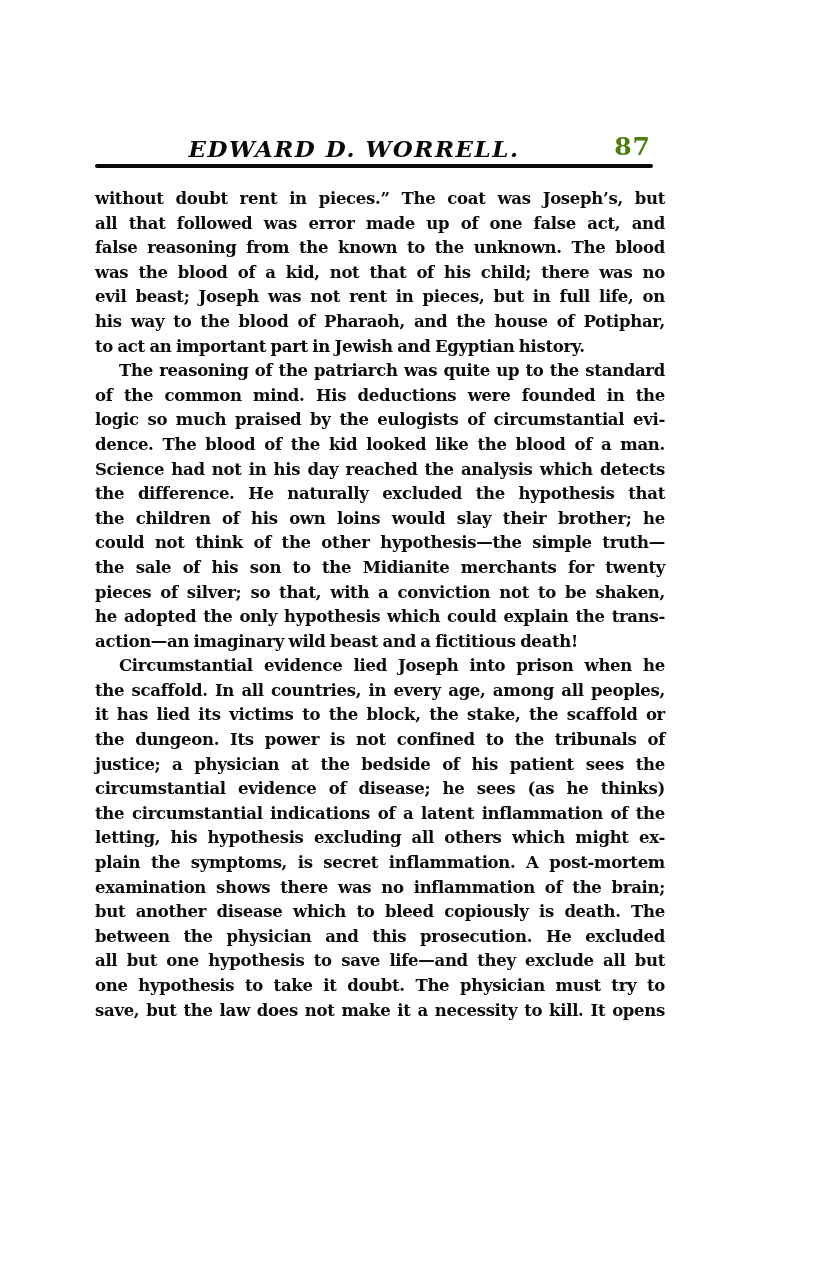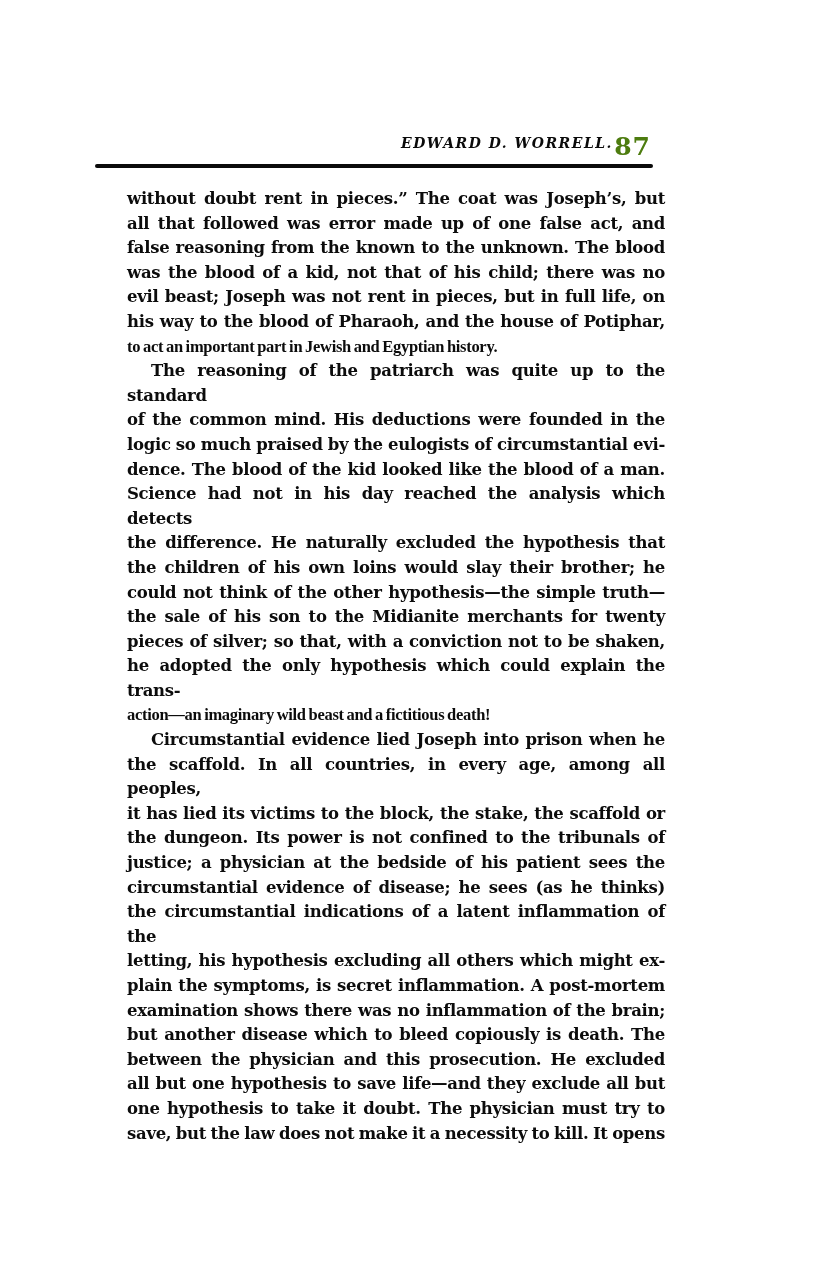--- a/index.html
+++ b/index.html
@@ -19,24 +19,24 @@
     position: absolute;
     left: 95px;
     top: 135px;
     width: 558px;
     height: 28px;
   }
   .header-title {
     position: absolute;
     left: 0;
     right: 40px;
-    text-align: right;
+    text-align: center;
     font-style: italic;
     font-weight: bold;
-    font-size: 14px;
+    font-size: 23px;
     letter-spacing: 1.5px;
     white-space: nowrap;
     color: #0a0a0a;
   }
   .folio {
     position: absolute;
     right: 2px;
     top: -3px;
     font-size: 25px;
     font-weight: bold;
@@ -60,25 +60,23 @@
     font-size: 16.5px;
     font-weight: bold;
     line-height: 24.6px;
     letter-spacing: -0.3px;
     word-spacing: -1px;
     color: #0c0c0c;
   }
   .tl {
     text-align: justify;
     text-align-last: justify;
-    margin-left: 32px;
   }
   .tl.pl {
     text-align-last: left;
-    font-family: Liberation Serif, serif;
   }
   .tl.indent {
     text-indent: 24px;
   }
 </style>
 </head>
 <body>
 
 <div class="page-header">
   <div class="header-title">EDWARD D. WORRELL.</div>

